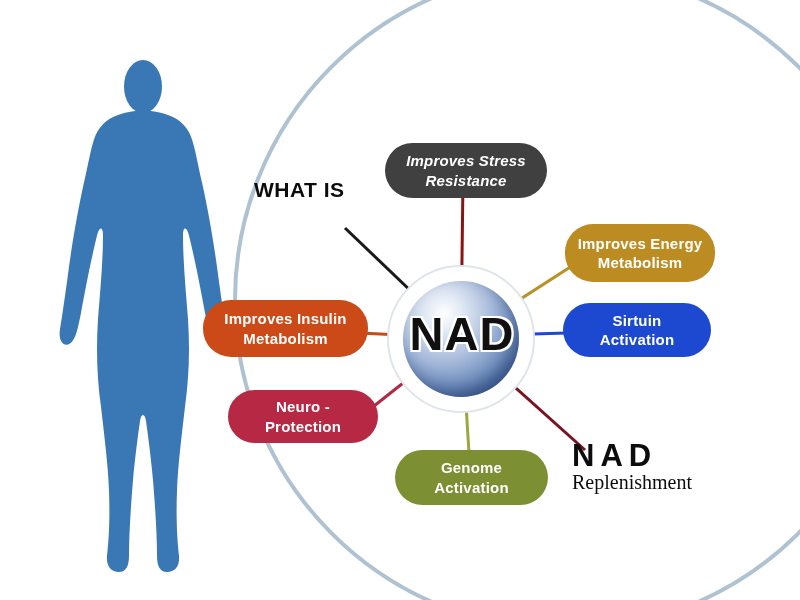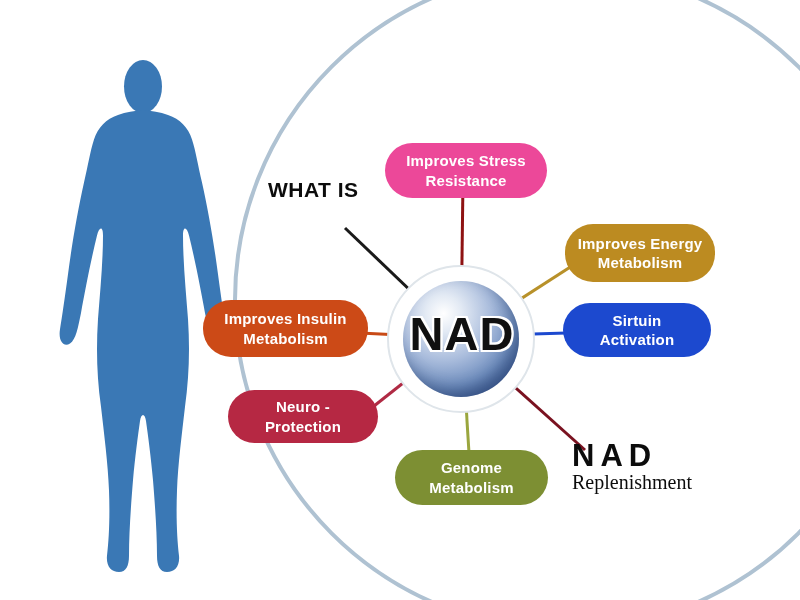--- a/index.html
+++ b/index.html
@@ -25,21 +25,21 @@
     background:radial-gradient(circle at 35% 28%, #ffffff 0%, #e3eaf4 16%, #a9bcdc 42%,
                #6d8cbd 66%, #3d5d99 85%, #27456f 100%);
     box-shadow:inset -6px -8px 14px rgba(20,40,80,.35);
   }
   #center-label{
     position:absolute;left:372px;top:306px;width:180px;text-align:center;
     font-size:47px;font-weight:bold;color:#101010;letter-spacing:1px;
     text-shadow:-2px -2px 0 #fff,2px -2px 0 #fff,-2px 2px 0 #fff,2px 2px 0 #fff,
                 0 -2px 0 #fff,0 2px 0 #fff,-2px 0 0 #fff,2px 0 0 #fff;
   }
-  #question{position:absolute;left:254px;top:179px;color:#0c0c0c;line-height:1.0;margin-left:14px;}
+  #question{position:absolute;left:254px;top:179px;color:#0c0c0c;line-height:1.0;}
   #question .l1{font-size:21px;font-weight:bold;letter-spacing:.5px;}
   #question .l2{font-size:34px;font-weight:bold;letter-spacing:1px;margin-top:2px;}
   #replenish{position:absolute;left:572px;top:440px;color:#0c0c0c;}
   #replenish .l1{font-size:31px;font-weight:bold;letter-spacing:6px;line-height:1.0;}
   #replenish .l2{font-family:"Liberation Serif",serif;font-size:20px;margin-top:0px;}
   svg line{stroke-width:3;}
 </style>
 </head>
 <body>
 
@@ -72,26 +72,26 @@
 
   <div id="question">
     <div class="l1">WHAT IS</div>
   </div>
 
   <div id="replenish">
     <div class="l1">NAD</div>
     <div class="l2">Replenishment</div>
   </div>
 
-  <div class="pill" id="pill-stress" style="background-color: #ec4899;">Improves Stress
+  <div class="pill" id="pill-stress" style="background-color: #404040; font-style: italic;">Improves Stress
 Resistance</div>
   <div class="pill" id="pill-energy" style="background-color: rgb(188, 139, 33);">Improves Energy
 Metabolism</div>
   <div class="pill" id="pill-sirtuin" style="background-color: rgb(28, 73, 207);">Sirtuin
 Activation</div>
   <div class="pill" id="pill-insulin" style="background-color: rgb(204, 74, 23);">Improves Insulin
 Metabolism</div>
   <div class="pill" id="pill-neuro" style="background-color: rgb(182, 40, 67);">Neuro -
 Protection</div>
   <div class="pill" id="pill-genome" style="background-color: rgb(125, 143, 51);">Genome
-Metabolism</div>
+Activation</div>
 
 </div>
 
 </body></html>

